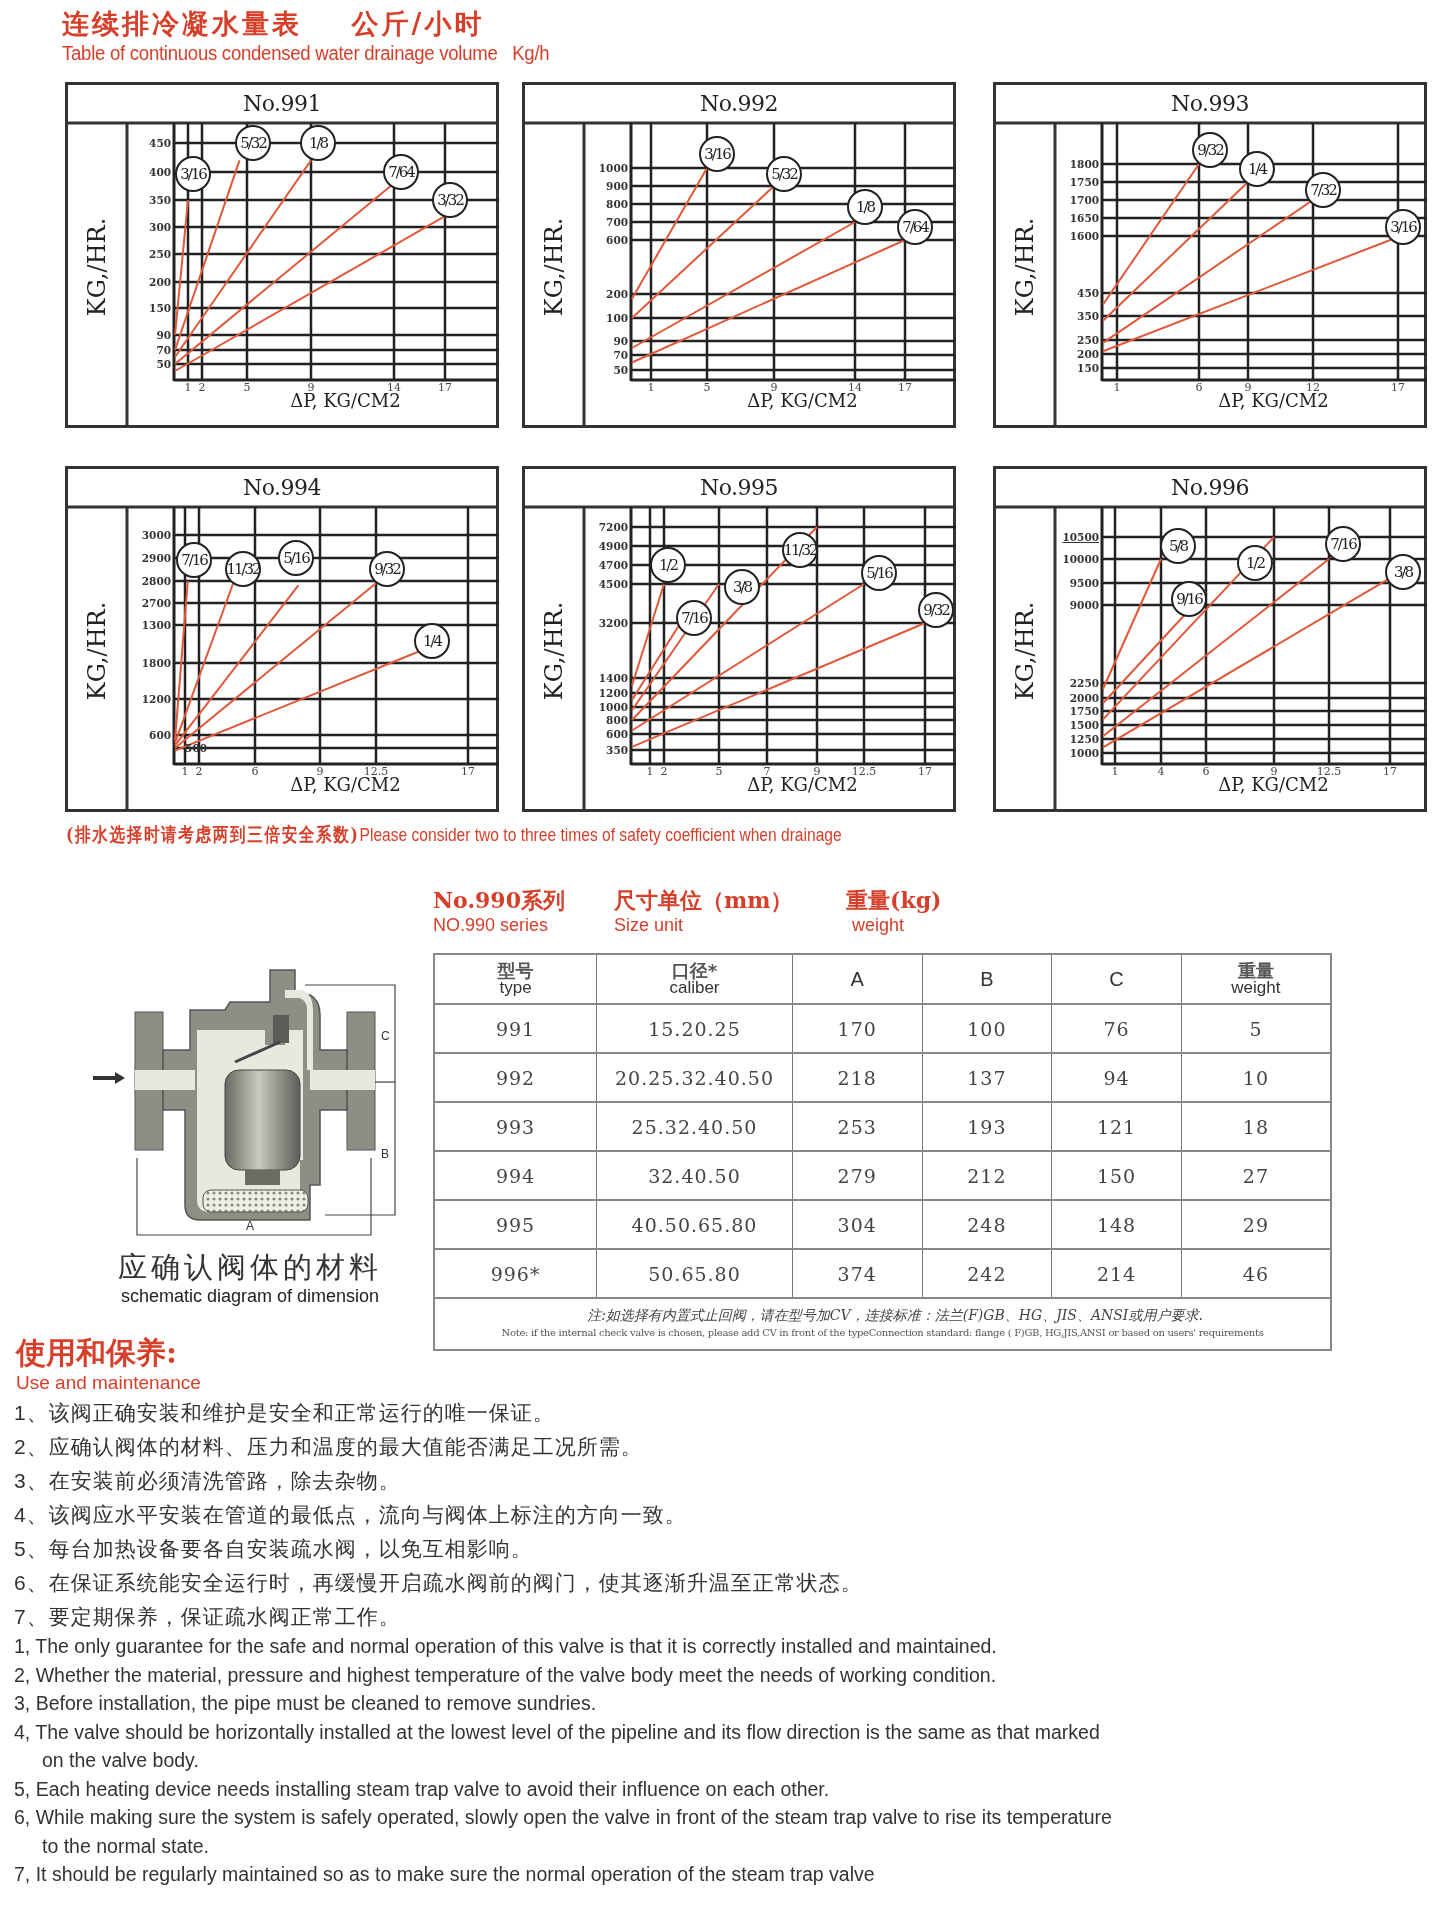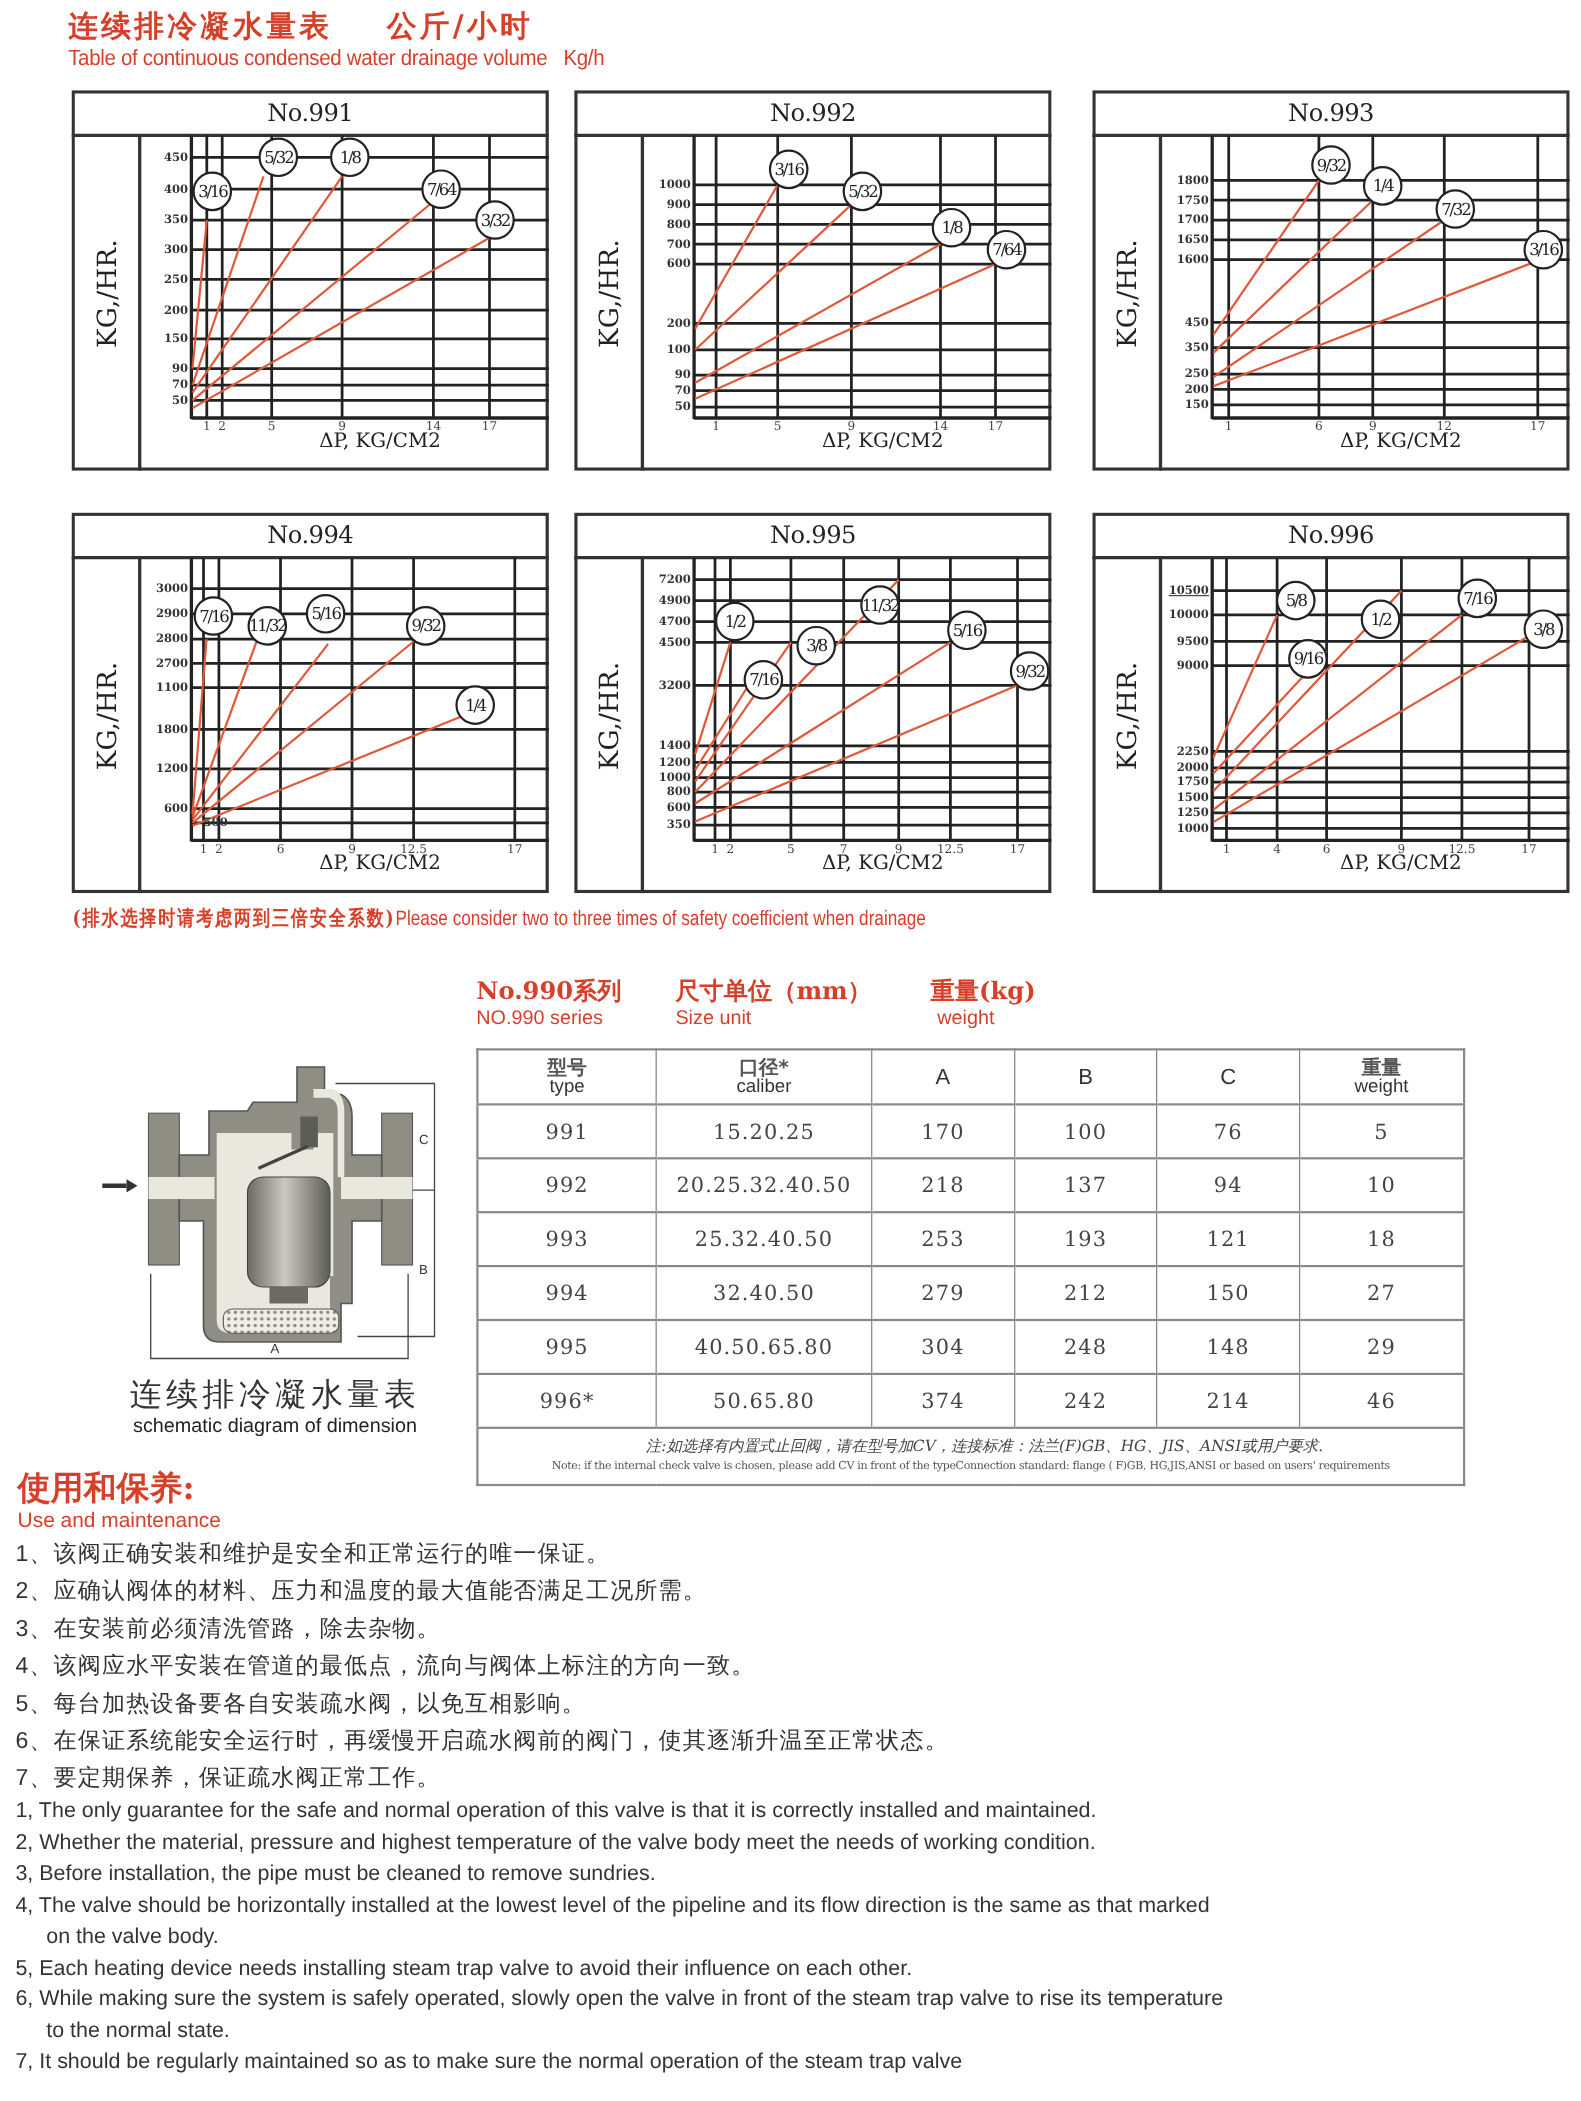--- a/index.html
+++ b/index.html
@@ -236,21 +236,21 @@
       </svg>
       <div class="chart-title">No.994</div>
       <div class="ylabel">
         <span>KG,/HR.</span>
       </div>
       <div class="xlabel">ΔP, KG/CM2</div>
       <div class="ytick" style="top: 63px;">3000</div>
       <div class="ytick" style="top: 86px;">2900</div>
       <div class="ytick" style="top: 109px;">2800</div>
       <div class="ytick" style="top: 131px;">2700</div>
-      <div class="ytick" style="top: 153px;">1100</div>
+      <div class="ytick" style="top: 153px;">1300</div>
       <div class="ytick" style="top: 191px;">1800</div>
       <div class="ytick" style="top: 227px;">1200</div>
       <div class="ytick" style="top: 263px;">600</div>
       <div class="ytick" style="top: 276px; padding-left: 36px;">500</div>
       <div class="xtick" style="left: 120px;">1</div>
       <div class="xtick" style="left: 134px;">2</div>
       <div class="xtick" style="left: 190px;">6</div>
       <div class="xtick" style="left: 255px;">9</div>
       <div class="xtick" style="left: 311px;">12.5</div>
       <div class="xtick" style="left: 403px;">17</div>
@@ -515,21 +515,21 @@
     <path d="M150 112 L195 92" stroke="#444" stroke-width="3"></path>
 
     <path d="M52 208 V285 H286 V208" stroke="#444" fill="none" stroke-width="1.2"></path>
     <path d="M220 35 H310 V265 H240" stroke="#444" fill="none" stroke-width="1.2"></path>
     <path d="M290 132 H310" stroke="#444" stroke-width="1.2"></path>
     <text x="165" y="280" font-size="12" font-family="Liberation Sans, sans-serif" fill="#333" text-anchor="middle">A</text>
     <text x="296" y="208" font-size="12" font-family="Liberation Sans, sans-serif" fill="#333">B</text>
     <text x="296" y="90" font-size="12" font-family="Liberation Sans, sans-serif" fill="#333">C</text>
   </svg>
 </div>
-<div class="abs diag-cn">连续排冷凝水量表</div>
+<div class="abs diag-cn">应确认阀体的材料</div>
 <div class="abs diag-en">schematic diagram of dimension</div>
 
 <div class="abs use-cn">使用和保养:</div>
 <div class="abs use-en">Use and maintenance</div>
 <div class="abs list" style="top:1396px;" id="list-cn">
     <div class="li-cn">1、该阀正确安装和维护是安全和正常运行的唯一保证。</div>
     <div class="li-cn">2、应确认阀体的材料、压力和温度的最大值能否满足工况所需。</div>
     <div class="li-cn">3、在安装前必须清洗管路，除去杂物。</div>
     <div class="li-cn">4、该阀应水平安装在管道的最低点，流向与阀体上标注的方向一致。</div>
     <div class="li-cn">5、每台加热设备要各自安装疏水阀，以免互相影响。</div>

